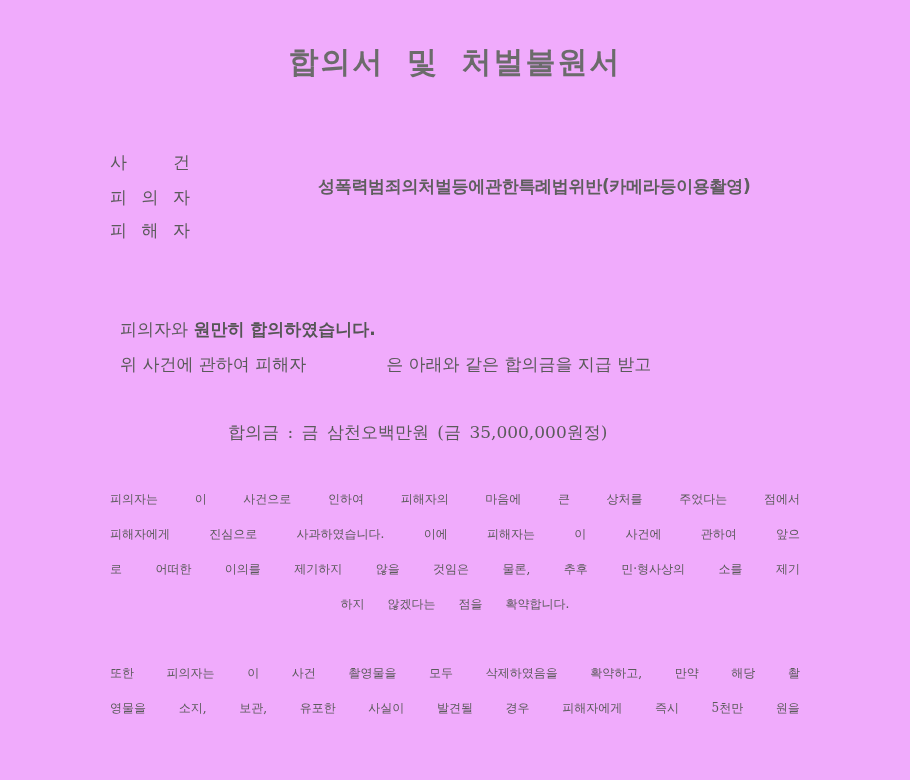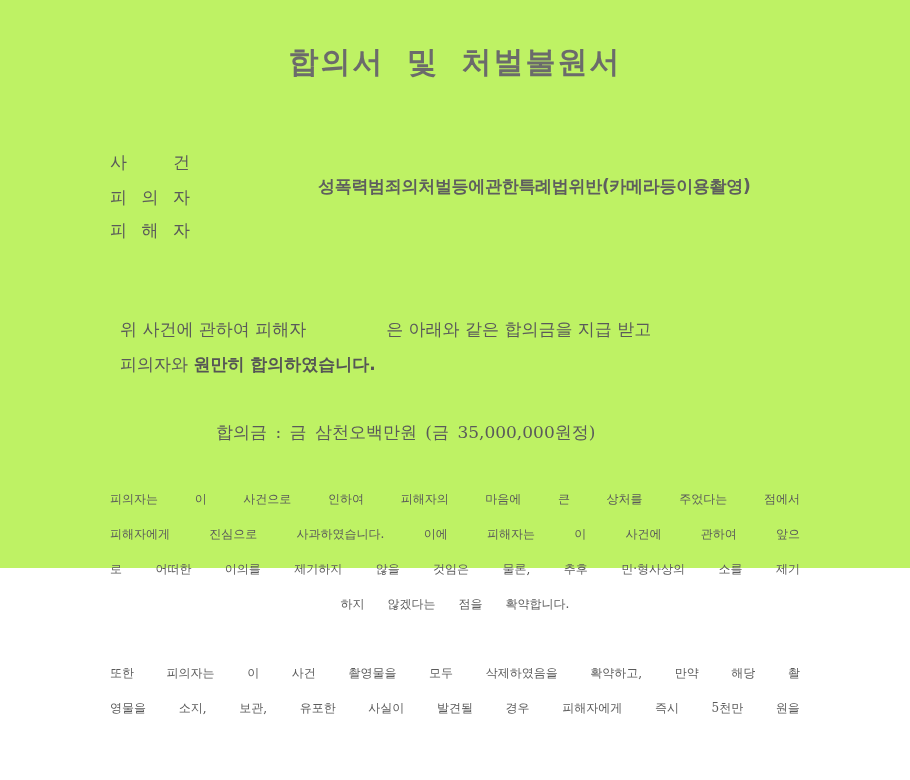--- a/index.html
+++ b/index.html
@@ -11,22 +11,22 @@
       width: 910px;
       height: 780px;
       position: relative;
       overflow: hidden;
       font-family: "DejaVu Serif", "Liberation Serif", serif;
       color: #5a5a5a;
     }
     .page {
       position: absolute;
       left: 0; top: 0;
-      width: 910px; height: 568px;
-      background: #bef264;
+      width: 910px; height: 780px;
+      background: #f0abfc;
     }
     .title {
       position: absolute;
       left: 0; top: 42px;
       width: 910px;
       text-align: center;
       font-family: "DejaVu Sans", "Liberation Sans", sans-serif;
       font-weight: bold;
       font-size: 30px;
       letter-spacing: 2px;
@@ -76,21 +76,21 @@
     }
     .intro .line { display: block; height: 35px; }
     .intro .gap { display: inline-block; width: 80px; }
     .bold {
       font-family: "DejaVu Sans", "Liberation Sans", sans-serif;
       font-weight: bold;
       color: #555555;
     }
     .amount {
       position: absolute;
-      left: 216px; top: 418px;
+      left: 228px; top: 418px;
       font-size: 17px;
       line-height: 28px;
       color: #5a5a5a;
       white-space: nowrap;
       word-spacing: 3px;
     }
     .body-para {
       position: absolute;
       left: 110px;
       width: 690px;
@@ -139,24 +139,24 @@
     <div class="field-label">
       <span>피</span>
       <span>해</span>
       <span>자</span>
     </div>
     <div class="field-value"></div>
   </div>
 
   <div class="para intro">
     <span class="line">
-      <span>위 사건에 관하여 피해자</span><span class="gap"></span><span>은 아래와 같은 합의금을 지급 받고</span>
+      <span>피의자와 </span><span class="bold">원만히 합의하였습니다.</span>
     </span>
     <span class="line">
-      <span>피의자와 </span><span class="bold">원만히 합의하였습니다.</span>
+      <span>위 사건에 관하여 피해자</span><span class="gap"></span><span>은 아래와 같은 합의금을 지급 받고</span>
     </span>
   </div>
 
   <div class="amount">합의금 : 금 삼천오백만원 (금 35,000,000원정)</div>
 
   <div class="body-para p1" id="p1">
       <div class="line">
         <span>피의자는</span>
         <span>이</span>
         <span>사건으로</span>

